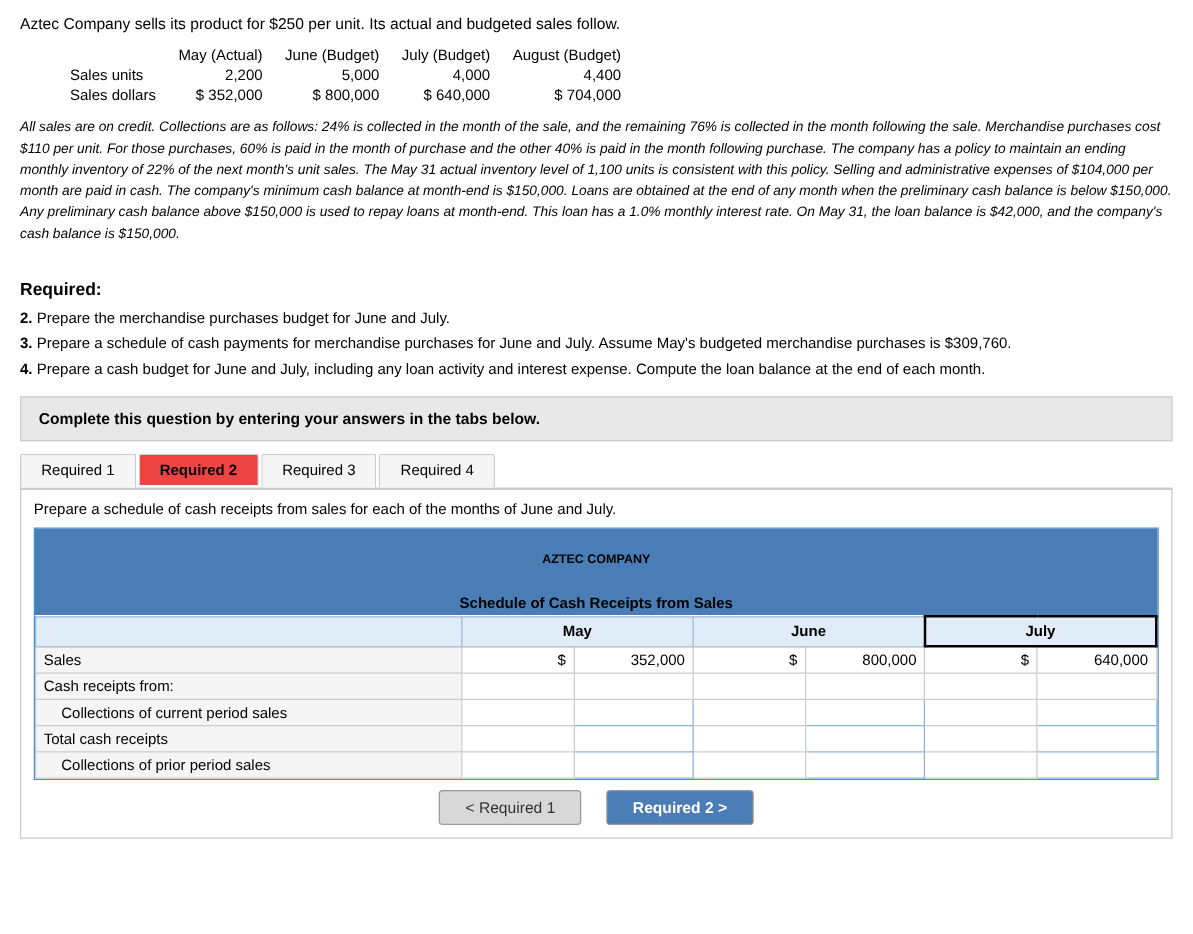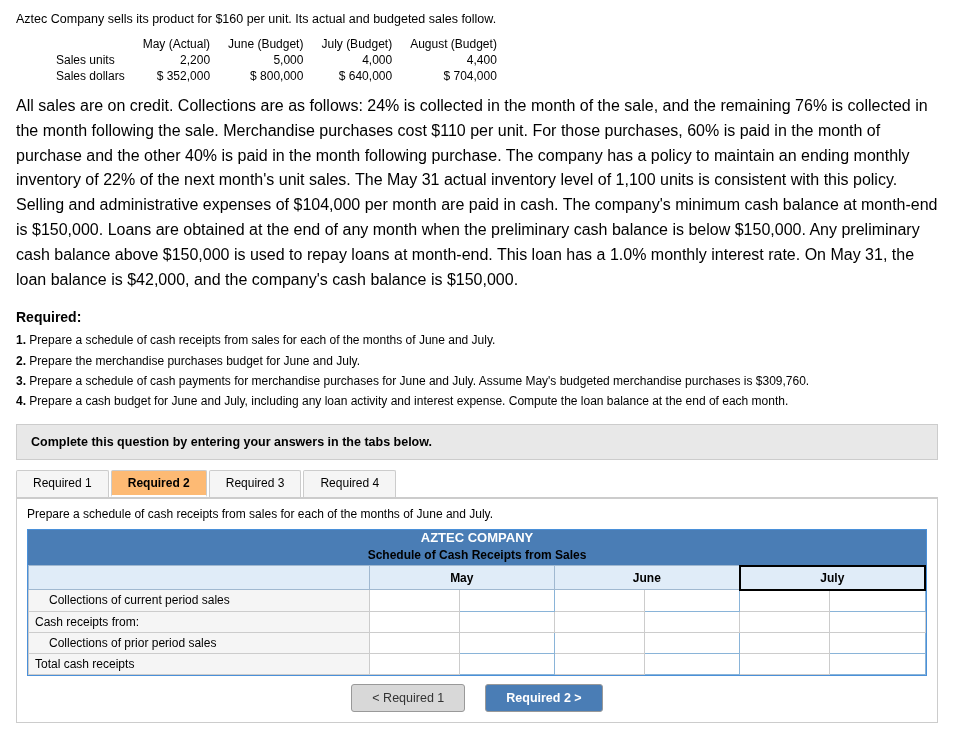--- a/index.html
+++ b/index.html
@@ -25,23 +25,24 @@
       text-align: right;
     }
     .sales-table td:first-child {
       text-align: left;
       padding-left: 0;
     }
     .sales-table .header-row td {
       font-weight: normal;
     }
     .description-block {
-      font-size: 16px;
+      font-size: 11px;
       line-height: 1.55;
-      margin-bottom: 14px;
+      margin-bottom: 24px;
+      font-style: italic;
     }
     .required-block {
       margin-bottom: 12px;
       font-size: 12px;
       line-height: 1.7;
     }
     .required-block .required-title {
       font-weight: bold;
       font-size: 14px;
     }
@@ -67,46 +68,46 @@
       padding: 5px 16px;
       border: 1px solid #ccc;
       border-bottom: none;
       cursor: pointer;
       font-size: 12px;
       background: #f5f5f5;
       margin-right: 2px;
       border-radius: 2px 2px 0 0;
     }
     .tab.active {
-      background: #fdba74;
+      background: #ef4444;
       border-bottom: 2px solid #fff;
       font-weight: bold;
     }
     .tab-content-area {
       border: 1px solid #ccc;
       border-top: none;
       padding: 8px 10px 10px 10px;
       background: #fff;
       margin-bottom: 10px;
     }
     .tab-instruction {
       font-size: 12px;
       margin-bottom: 8px;
     }
     .data-table-wrapper {
       border: 1px solid #4a90d9;
       background: #fff;
     }
     .data-table-title {
       background: #4a7db5;
-      color: #ffffff;
+      color: #000000;
       text-align: center;
       font-weight: bold;
-      font-size: 13px;
-      padding: 0 0;
+      font-size: 10px;
+      padding: 19px 0;
     }
     .data-table-subtitle {
       background: #4a7db5;
       color: #000000;
       text-align: center;
       font-size: 12px;
       font-weight: bold;
       padding: 3px 0;
     }
     .data-table {
@@ -175,21 +176,21 @@
     }
     .nav-btn.next {
       background: #4a7db5;
       color: #fff;
       font-weight: bold;
     }
   </style>
 </head>
 <body>
 
-<p class="intro-text">Aztec Company sells its product for $160 per unit. Its actual and budgeted sales follow.</p>
+<p class="intro-text">Aztec Company sells its product for $250 per unit. Its actual and budgeted sales follow.</p>
 
 <table class="sales-table">
   <tbody>
       <tr class="header-row">
     <td></td>
     <td>May (Actual)</td>
     <td>June (Budget)</td>
     <td>July (Budget)</td>
     <td>August (Budget)</td>
   </tr>
@@ -208,24 +209,20 @@
     <td>$ 704,000</td>
   </tr>
 </tbody>
   </table>
 
 <p class="description-block">All sales are on credit. Collections are as follows: 24% is collected in the month of the sale, and the remaining 76% is collected in the month following the sale. Merchandise purchases cost $110 per unit. For those purchases, 60% is paid in the month of purchase and the other 40% is paid in the month following purchase. The company has a policy to maintain an ending monthly inventory of 22% of the next month's unit sales. The May 31 actual inventory level of 1,100 units is consistent with this policy. Selling and administrative expenses of $104,000 per month are paid in cash. The company's minimum cash balance at month-end is $150,000. Loans are obtained at the end of any month when the preliminary cash balance is below $150,000. Any preliminary cash balance above $150,000 is used to repay loans at month-end. This loan has a 1.0% monthly interest rate. On May 31, the loan balance is $42,000, and the company's cash balance is $150,000.</p>
 
 <div class="required-block">
   <span class="required-title">Required:</span>
   <span class="req-item">
-    <span class="bold">1.</span>
-    <span>Prepare a schedule of cash receipts from sales for each of the months of June and July.</span>
-  </span>
-  <span class="req-item">
     <span class="bold">2.</span>
     <span>Prepare the merchandise purchases budget for June and July.</span>
   </span>
   <span class="req-item">
     <span class="bold">3.</span>
     <span>Prepare a schedule of cash payments for merchandise purchases for June and July. Assume May's budgeted merchandise purchases is $309,760.</span>
   </span>
   <span class="req-item">
     <span class="bold">4.</span>
     <span>Prepare a cash budget for June and July, including any loan activity and interest expense. Compute the loan balance at the end of each month.</span>
@@ -253,53 +250,62 @@
       <thead>
         <tr>
           <th style="width:38%; background:#e0ecf8; border:1px solid #a0b8d0;"></th>
           <th colspan="2" style="background:#e0ecf8; border:1px solid #a0b8d0;">May</th>
           <th colspan="2" style="background:#e0ecf8; border:1px solid #a0b8d0;">June</th>
           <th colspan="2" style="background:#e0ecf8; border:2px solid #000000;">July</th>
         </tr>
       </thead>
       <tbody>
 
+        <tr>
+          <td class="label-cell">Sales</td>
+          <td class="val-cell currency" style="width:5%; text-align:right;">$</td>
+          <td class="val-cell" style="text-align:right;">352,000</td>
+          <td class="val-cell currency" style="text-align:right;">$</td>
+          <td class="val-cell" style="text-align:right;">800,000</td>
+          <td class="val-cell currency" style="text-align:right;">$</td>
+          <td class="val-cell" style="text-align:right;">640,000</td>
+        </tr>
+
+        <tr>
+          <td class="label-cell">Cash receipts from:</td>
+          <td class="val-cell"></td>
+          <td class="val-cell"></td>
+          <td class="val-cell"></td>
+          <td class="val-cell"></td>
+          <td class="val-cell"></td>
+          <td class="val-cell"></td>
+        </tr>
 
         <tr>
           <td class="label-cell label-indent">Collections of current period sales</td>
           <td class="val-cell"></td>
           <td class="val-cell editable"><input class="input-cell" type="text" style=""></td>
           <td class="val-cell"></td>
           <td class="val-cell editable"><input class="input-cell" type="text" style=""></td>
           <td class="val-cell"></td>
           <td class="val-cell editable"><input class="input-cell" type="text" style=""></td>
         </tr>
 
         <tr>
-          <td class="label-cell">Cash receipts from:</td>
-          <td class="val-cell"></td>
-          <td class="val-cell"></td>
-          <td class="val-cell"></td>
-          <td class="val-cell"></td>
-          <td class="val-cell"></td>
-          <td class="val-cell"></td>
+          <td class="label-cell">Total cash receipts</td>
+          <td class="val-cell"></td>
+          <td class="val-cell editable"><input class="input-cell" type="text" style=""></td>
+          <td class="val-cell"></td>
+          <td class="val-cell editable"><input class="input-cell" type="text" style=""></td>
+          <td class="val-cell"></td>
+          <td class="val-cell editable"><input class="input-cell" type="text" style=""></td>
         </tr>
 
         <tr>
           <td class="label-cell label-indent">Collections of prior period sales</td>
-          <td class="val-cell"></td>
-          <td class="val-cell editable"><input class="input-cell" type="text" style=""></td>
-          <td class="val-cell"></td>
-          <td class="val-cell editable"><input class="input-cell" type="text" style=""></td>
-          <td class="val-cell"></td>
-          <td class="val-cell editable"><input class="input-cell" type="text" style=""></td>
-        </tr>
-
-        <tr>
-          <td class="label-cell">Total cash receipts</td>
           <td class="val-cell"></td>
           <td class="val-cell editable"><input class="input-cell" type="text" style=""></td>
           <td class="val-cell"></td>
           <td class="val-cell editable"><input class="input-cell" type="text" style=""></td>
           <td class="val-cell"></td>
           <td class="val-cell editable"><input class="input-cell" type="text" style=""></td>
         </tr>
       </tbody>
     </table>
   </div>

